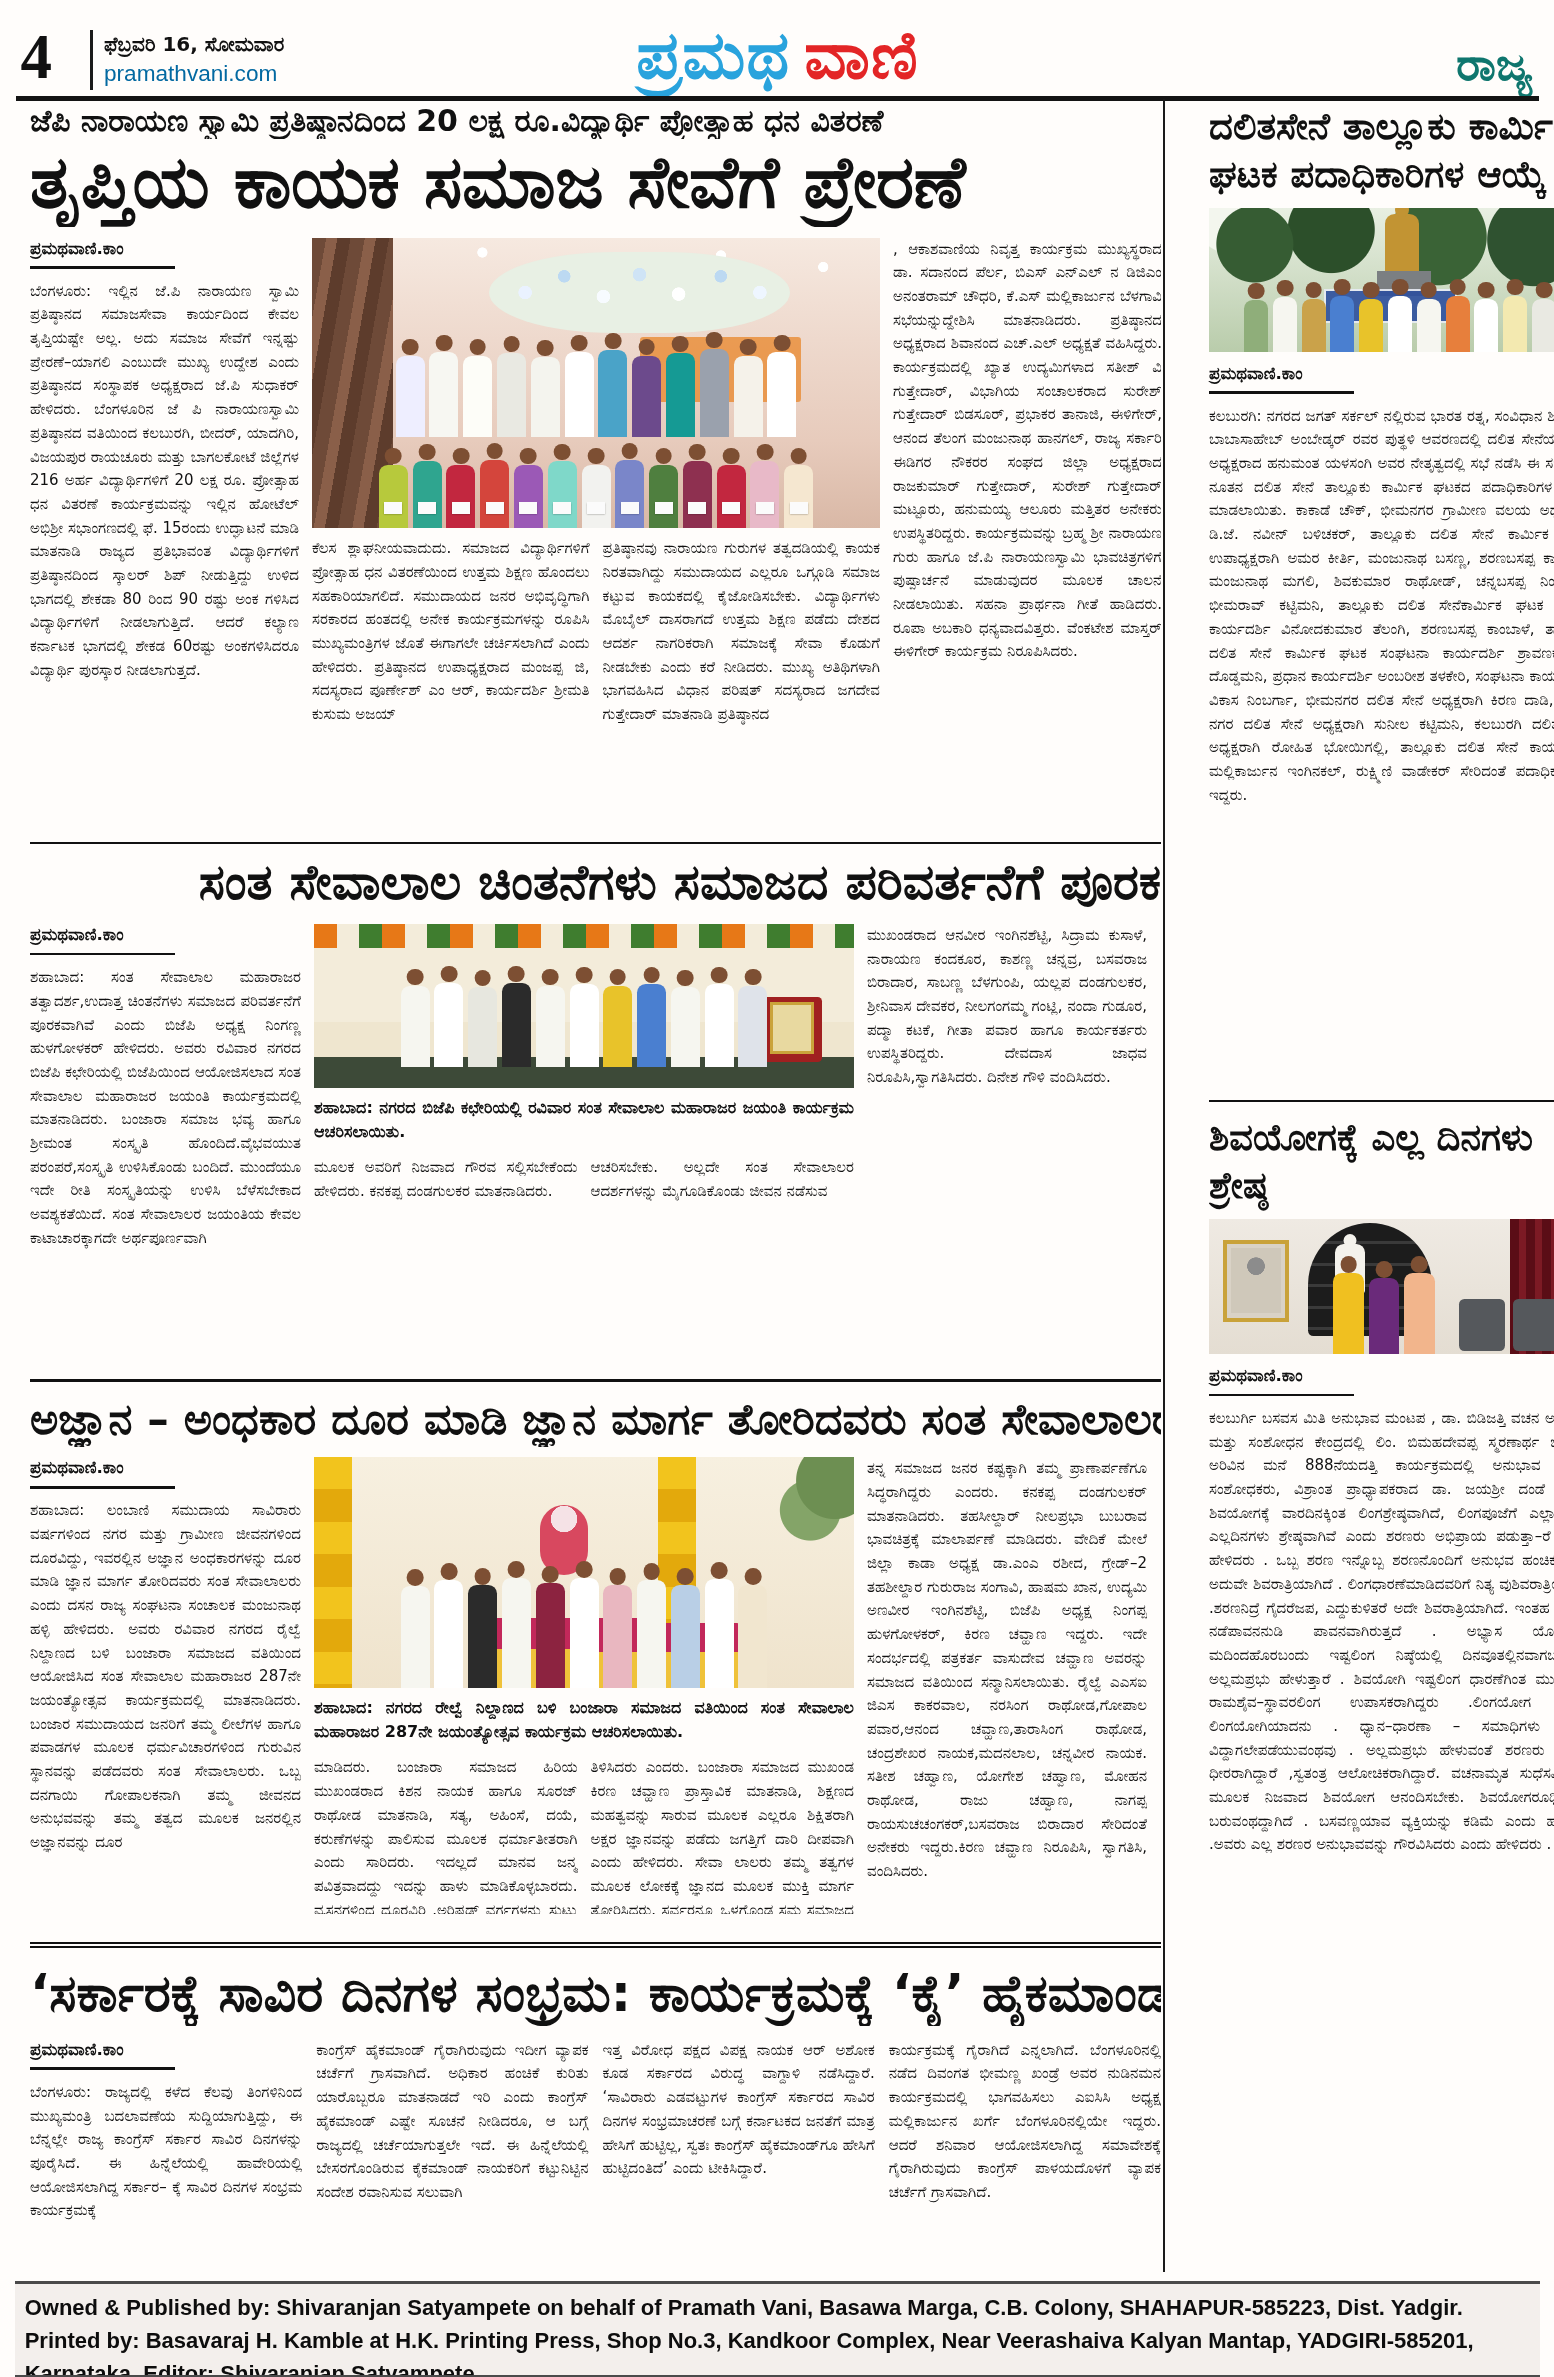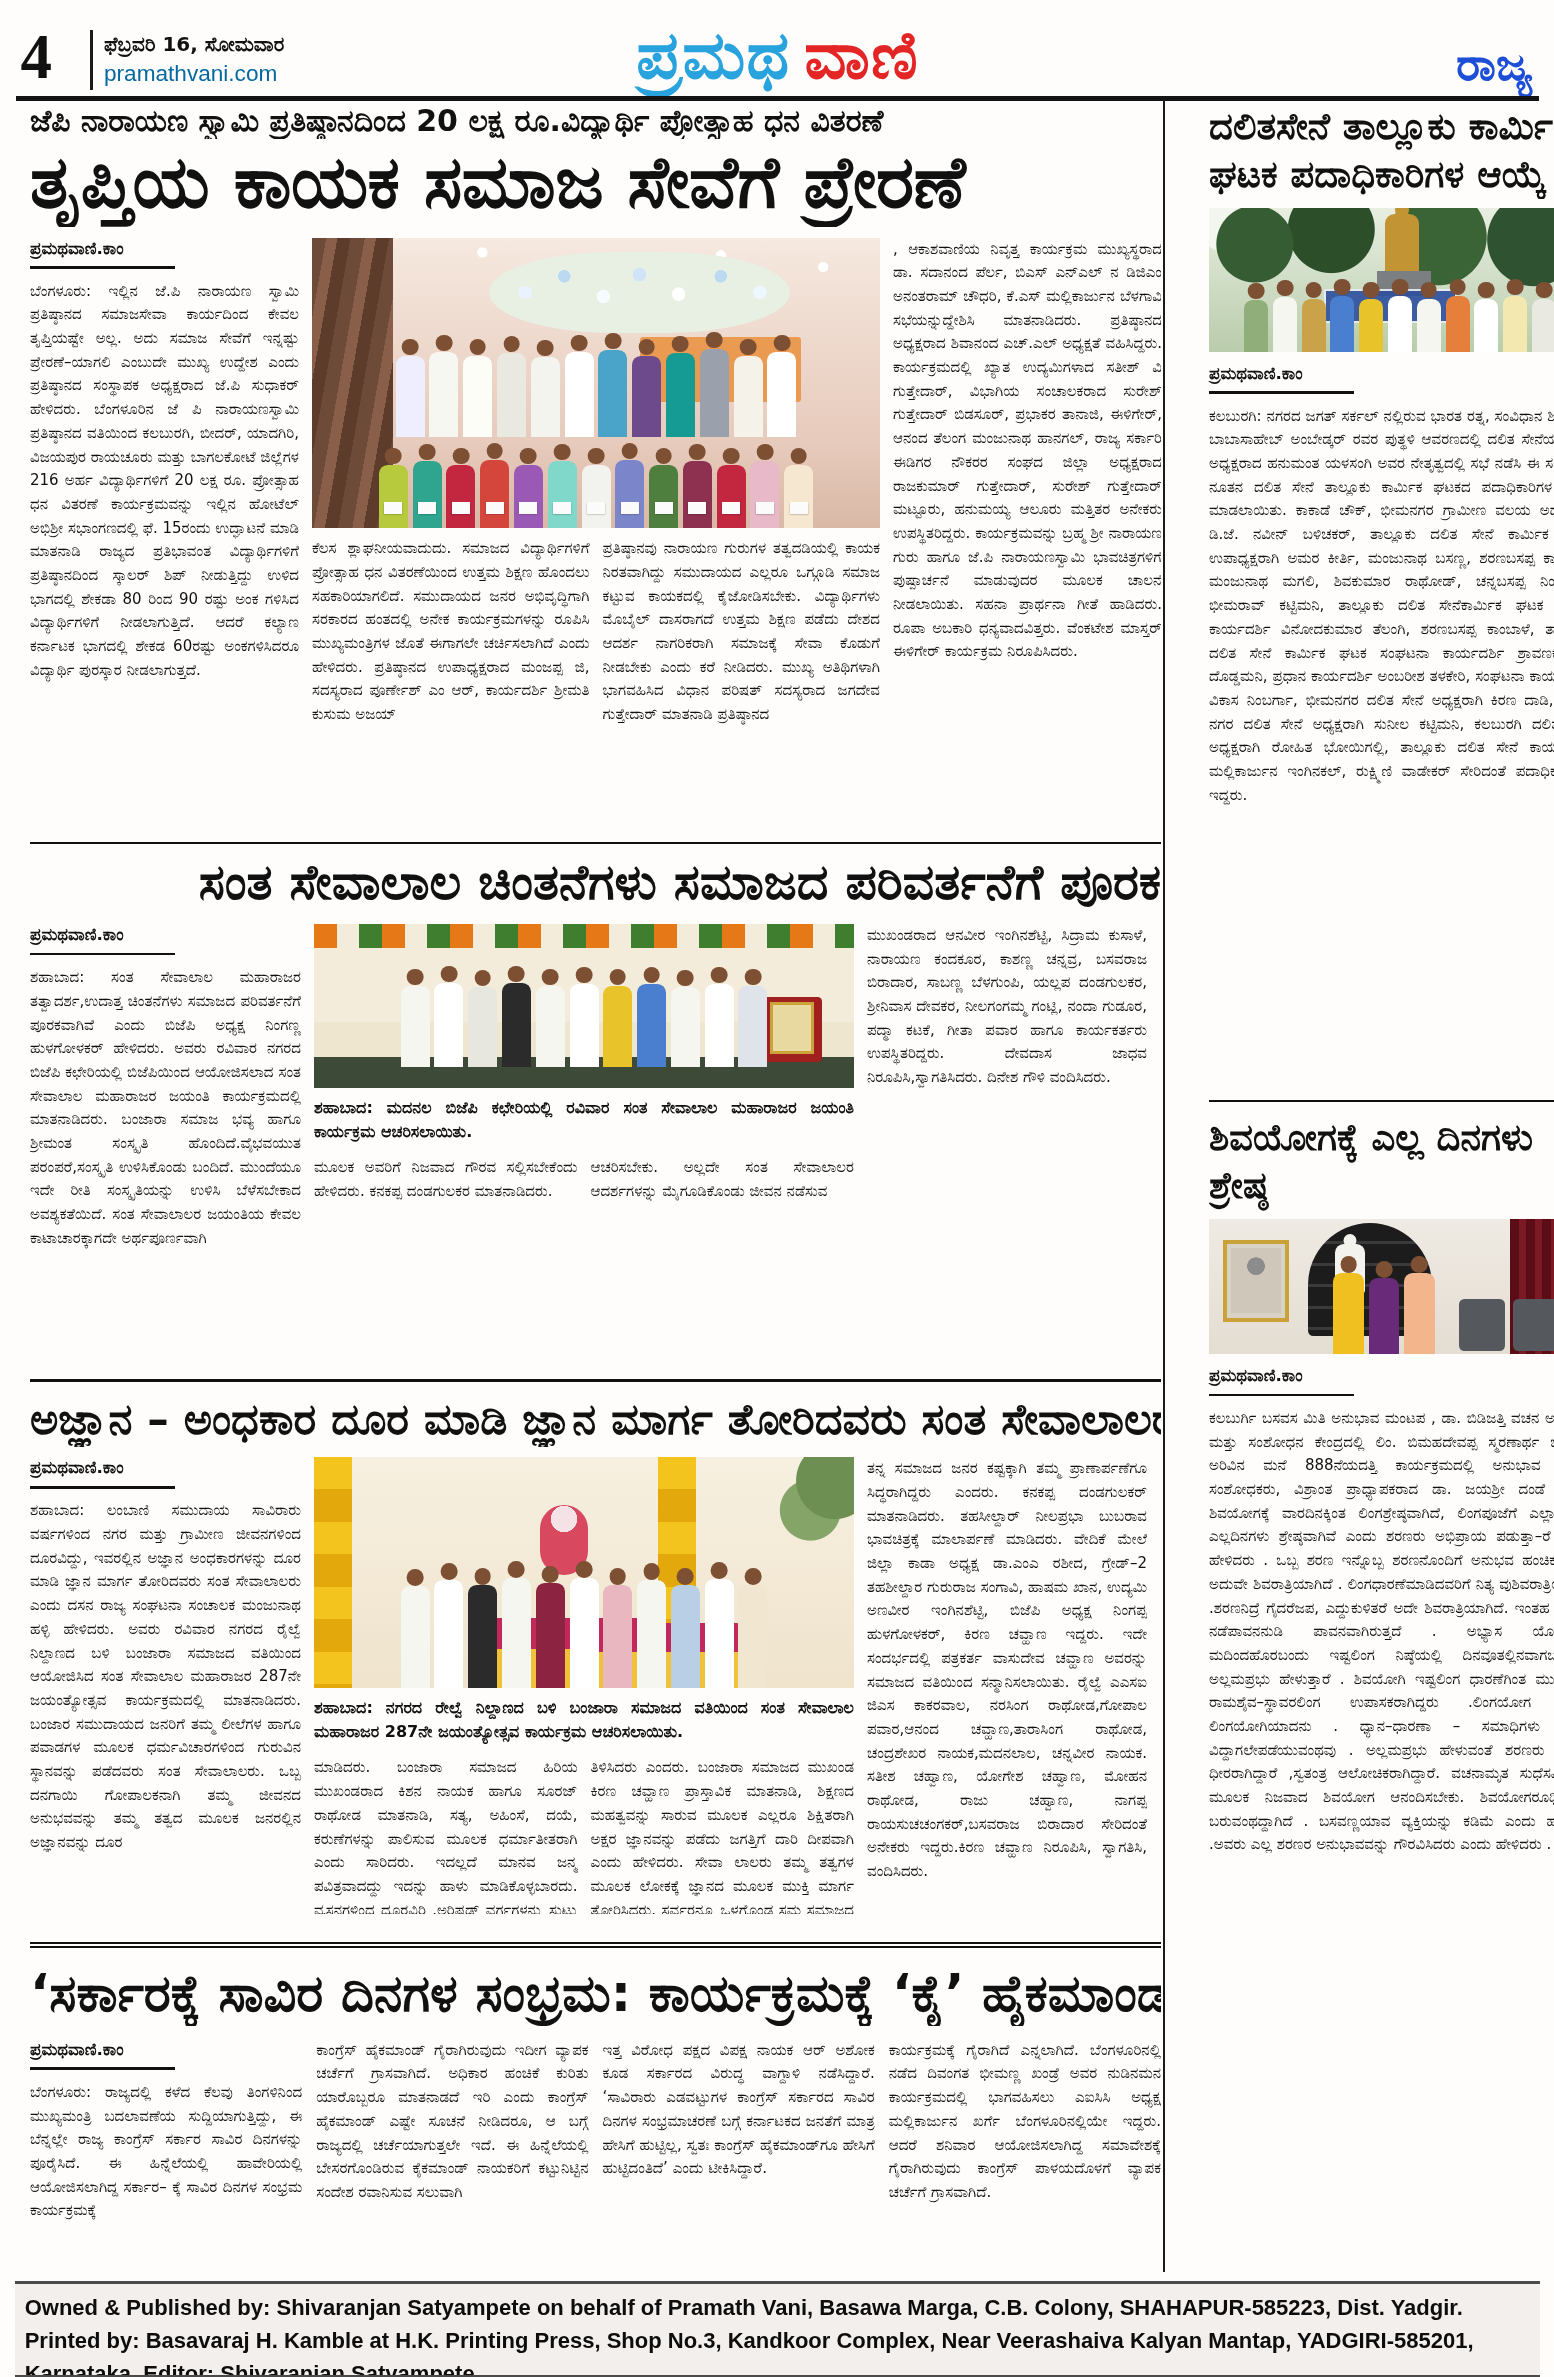--- a/index.html
+++ b/index.html
@@ -9,21 +9,21 @@
   
   .pagenum{position:absolute;left:20.4px;top:26px;font-size:63px;font-weight:800;
            font-family:"Liberation Serif",serif;line-height:1;}
   .hdr-div{position:absolute;left:90px;top:30px;width:2.7px;height:60px;background:#1a1a1a;}
   .hdr-date{position:absolute;left:104px;top:32px;font-size:20px;font-weight:700;}
   .hdr-site{position:absolute;left:104px;top:61px;font-size:22.6px;font-weight:500;color:#0369a1;
             font-family:"Liberation Sans",sans-serif;}
   .masthead{position:absolute;left:0;right:0;top:22.6px;text-align:center;font-size:66px;
             font-weight:800;letter-spacing:1.1px;line-height:1;}
   .m-blue{color:#29a3dd;} .m-red{color:#e32526;margin-left:14px;}
-  .section-tag{position:absolute;right:22.6px;top:42px;font-size:45px;font-weight:800;color:#1d4ed8;line-height:1;}
+  .section-tag{position:absolute;right:22.6px;top:42px;font-size:45px;font-weight:800;color:#0f766e;line-height:1;}
   .main-rule{position:absolute;left:16px;right:16px;top:96px;height:4.8px;background:#141414;}
 
   
   .kicker{font-size:30px;font-weight:800;white-space:nowrap;overflow:hidden;line-height:1.2;}
   .headline-xl{font-size:72px;font-weight:800;white-space:nowrap;overflow:hidden;line-height:1.22;letter-spacing:-0.5px;}
   .headline-l{font-size:49px;font-weight:800;white-space:nowrap;overflow:hidden;line-height:1.25;}
   .headline-m{font-size:43px;font-weight:800;white-space:nowrap;overflow:hidden;line-height:1.25;}
   .byline{font-size:16.7px;font-weight:800;}
   .byline-rule{width:145px;height:2.7px;background:#111;margin:8.6px 0 10.8px 0;}
   .bodytext{font-size:15px;line-height:1.58;text-align:justify;overflow:hidden;}
@@ -244,21 +244,21 @@
             <div class="fg" style="--c:#2b2b2b;height:84px"></div>
             <div class="fg" style="--c:#f6f6f0;height:81px"></div>
             <div class="fg" style="--c:#ffffff;height:83px"></div>
             <div class="fg" style="--c:#e8c32a;height:81px"></div>
             <div class="fg" style="--c:#4a7fd0;height:83px"></div>
             <div class="fg" style="--c:#f6f6f0;height:80px"></div>
             <div class="fg" style="--c:#ffffff;height:83px"></div>
             <div class="fg" style="--c:#dfe3ea;height:81px"></div>
           </div>
         </div>
-        <div class="caption" style="margin-top:7.5px;height:52px;">ಶಹಾಬಾದ: ಮದನಲ ಬಿಜೆಪಿ ಕಛೇರಿಯಲ್ಲಿ ರವಿವಾರ ಸಂತ ಸೇವಾಲಾಲ ಮಹಾರಾಜರ ಜಯಂತಿ ಕಾರ್ಯಕ್ರಮ ಆಚರಿಸಲಾಯಿತು.</div>
+        <div class="caption" style="margin-top:7.5px;height:52px;">ಶಹಾಬಾದ: ನಗರದ ಬಿಜೆಪಿ ಕಛೇರಿಯಲ್ಲಿ ರವಿವಾರ ಸಂತ ಸೇವಾಲಾಲ ಮಹಾರಾಜರ ಜಯಂತಿ ಕಾರ್ಯಕ್ರಮ ಆಚರಿಸಲಾಯಿತು.</div>
         <div class="subcols">
           <div class="col bodytext">ಮೂಲಕ ಅವರಿಗೆ ನಿಜವಾದ ಗೌರವ ಸಲ್ಲಿಸಬೇಕೆಂದು ಹೇಳಿದರು. ಕನಕಪ್ಪ ದಂಡಗುಲಕರ ಮಾತನಾಡಿದರು.</div>
           <div class="col bodytext">ಆಚರಿಸಬೇಕು. ಅಲ್ಲದೇ ಸಂತ ಸೇವಾಲಾಲರ ಆದರ್ಶಗಳನ್ನು ಮೈಗೂಡಿಕೊಂಡು ಜೀವನ ನಡೆಸುವ</div>
         </div>
       </div>
       <div class="col band-right bodytext">ಮುಖಂಡರಾದ ಆನವೀರ ಇಂಗಿನಶೆಟ್ಟಿ, ಸಿದ್ರಾಮ ಕುಸಾಳೆ, ನಾರಾಯಣ ಕಂದಕೂರ, ಕಾಶಣ್ಣ ಚನ್ನವ್ರ, ಬಸವರಾಜ ಬಿರಾದಾರ, ಸಾಬಣ್ಣ ಬೆಳಗುಂಪಿ, ಯಲ್ಲಪ ದಂಡಗುಲಕರ, ಶ್ರೀನಿವಾಸ ದೇವಕರ, ನೀಲಗಂಗಮ್ಮ ಗಂಟ್ಲಿ, ನಂದಾ ಗುಡೂರ, ಪದ್ಮಾ ಕಟಕೆ, ಗೀತಾ ಪವಾರ ಹಾಗೂ ಕಾರ್ಯಕರ್ತರು ಉಪಸ್ಥಿತರಿದ್ದರು. ದೇವದಾಸ ಜಾಧವ ನಿರೂಪಿಸಿ,ಸ್ವಾಗತಿಸಿದರು. ದಿನೇಶ ಗೌಳಿ ವಂದಿಸಿದರು.</div>
     </div>
   </section>
 
   <section class="art-band art3">

